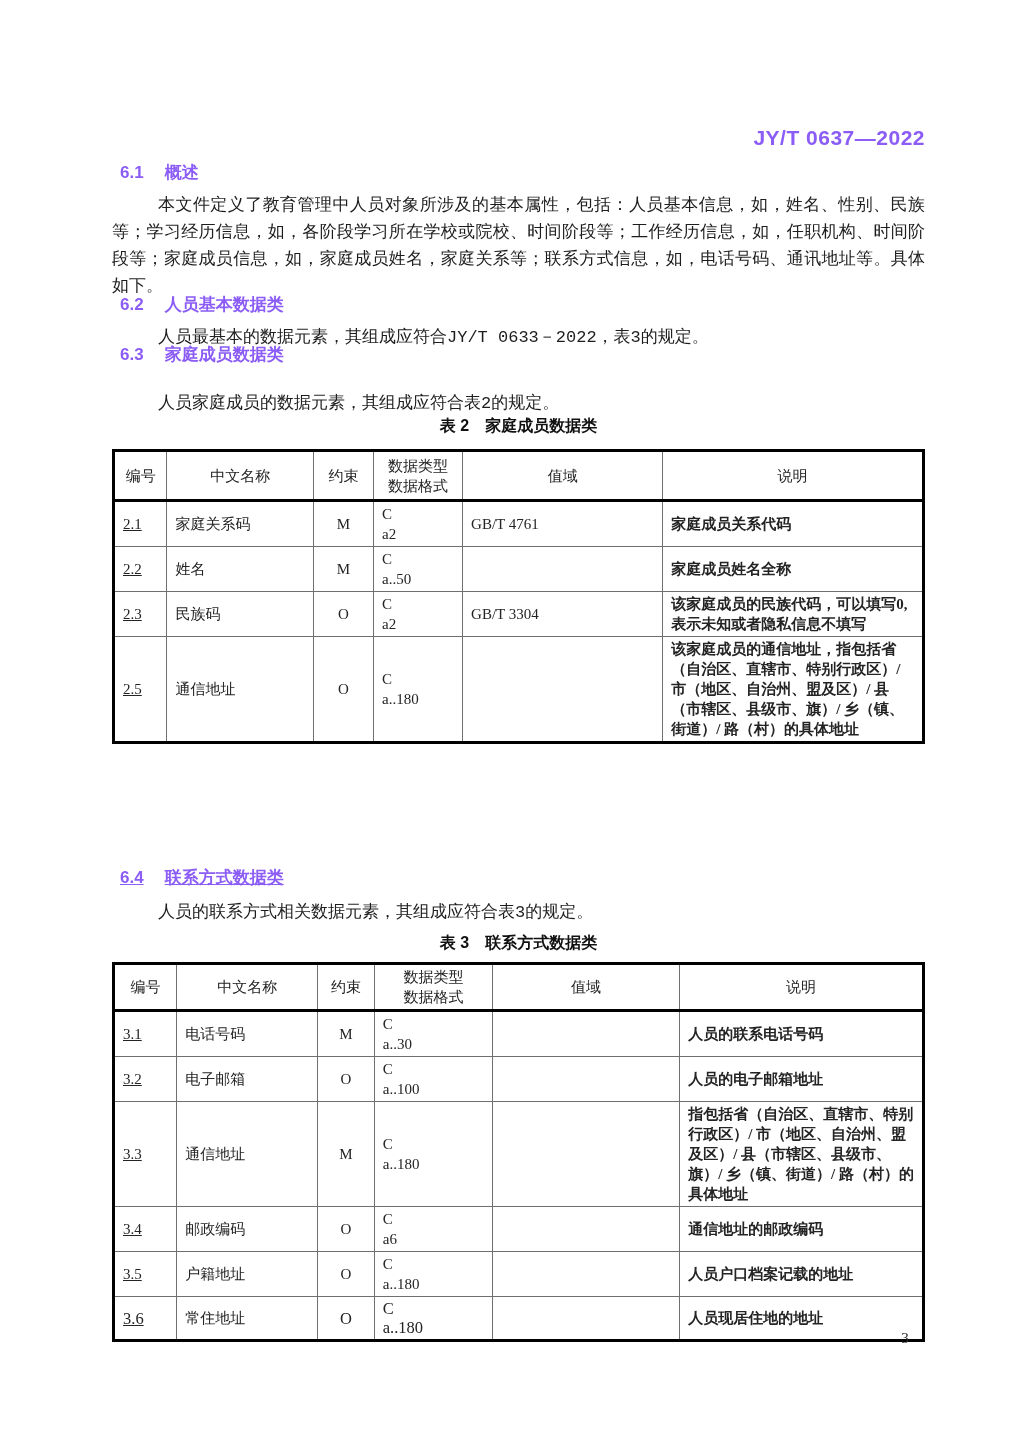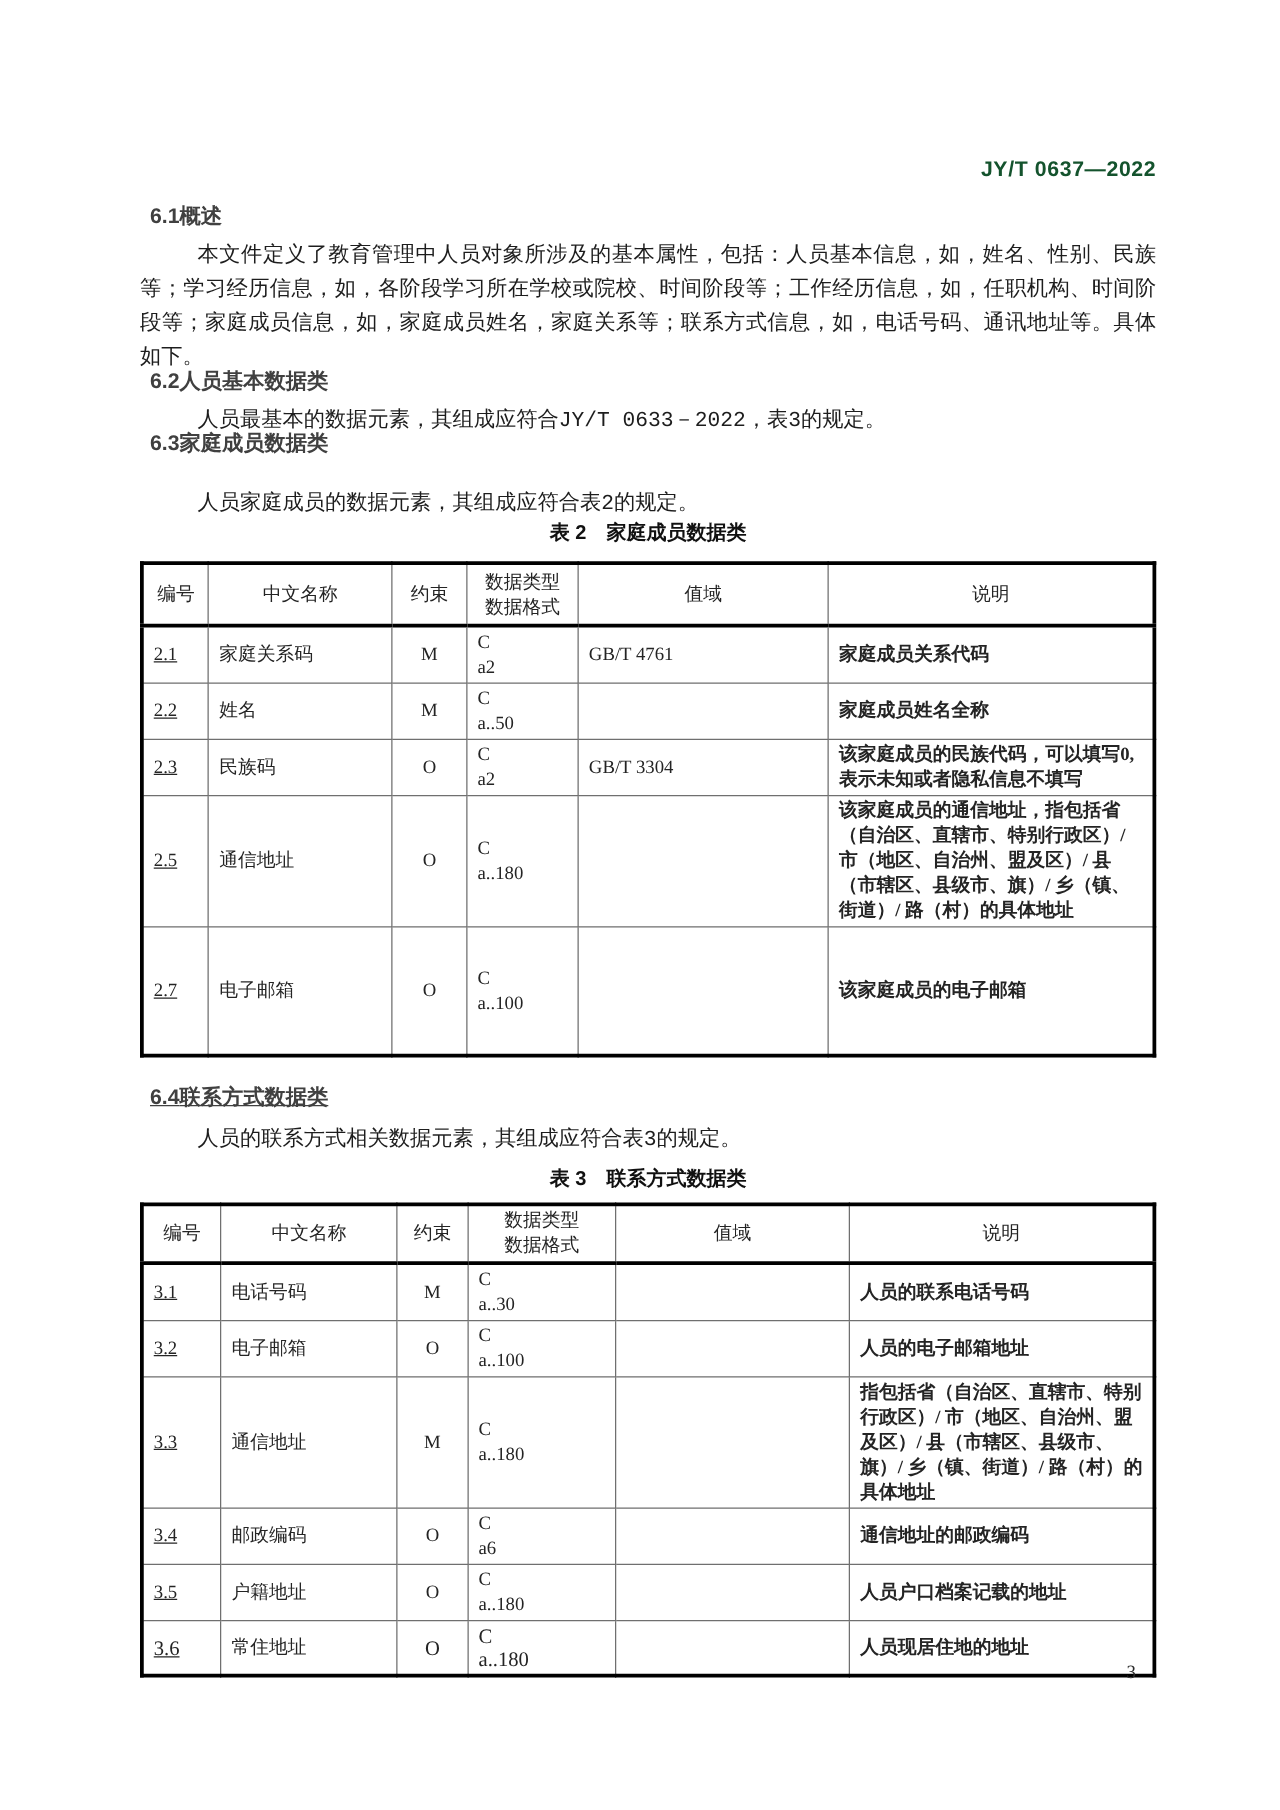--- a/index.html
+++ b/index.html
@@ -8,31 +8,31 @@
     width:1024px; height:1448px;
     margin:0 auto;
     background:#ffffff;
     font-family:"Liberation Serif", serif;
     color:#1d1d1d;
     overflow:hidden;
   }
   .doc-header {
     position:absolute; top:126px; right:99px;
     font-family:"Liberation Sans", sans-serif;
-    font-weight:700; font-size:17px; letter-spacing:0.5px;
-    color:#14532d;
+    font-weight:700; font-size:21px; letter-spacing:0.5px;
+    color:#8b5cf6;
   }
   .content { position:absolute; left:112px; top:0; width:813px; }
   .abs { position:absolute; left:0; width:100%; }
 
   h2.section-heading {
     margin:0; padding-left:8px;
     font-family:"Liberation Sans", sans-serif;
     font-size:17px; font-weight:700; line-height:22px;
-    display:flex; color:#404040;
+    display:flex; gap:21px; color:#8b5cf6;
   }
   p.body-para {
     margin:0;
     font-size:17px; line-height:27px;
     text-align:justify; text-indent:46px;
     color:#1d1d1d;
     font-family:Liberation Mono, monospace;
   }
   .table-caption {
     font-family:"Liberation Sans", sans-serif;
@@ -169,29 +169,20 @@
           </tr>
           <tr>
             <td class="cell-id">2.5</td>
             <td class="cell-name">通信地址</td>
             <td class="cell-constraint">O</td>
             <td class="cell-type">C
 a..180</td>
             <td class="cell-range"></td>
             <td class="cell-desc">该家庭成员的通信地址，指包括省（自治区、直辖市、特别行政区）/ 市（地区、自治州、盟及区）/ 县（市辖区、县级市、旗）/ 乡（镇、街道）/ 路（村）的具体地址</td>
           </tr>
-          <tr>
-            <td class="cell-id">2.7</td>
-            <td class="cell-name">电子邮箱</td>
-            <td class="cell-constraint">O</td>
-            <td class="cell-type">C
-a..100</td>
-            <td class="cell-range"></td>
-            <td class="cell-desc">该家庭成员的电子邮箱</td>
-          </tr>
         </tbody>
     </table>
 
     <h2 class="section-heading abs" style="top:867px;text-decoration:underline;">
       <span>6.4</span>
       <span>联系方式数据类</span>
     </h2>
     <p class="body-para abs" style="top:899px;">人员的联系方式相关数据元素，其组成应符合表3的规定。</p>
 
     <div class="table-caption abs" style="top:933px;">表 3　联系方式数据类</div>

